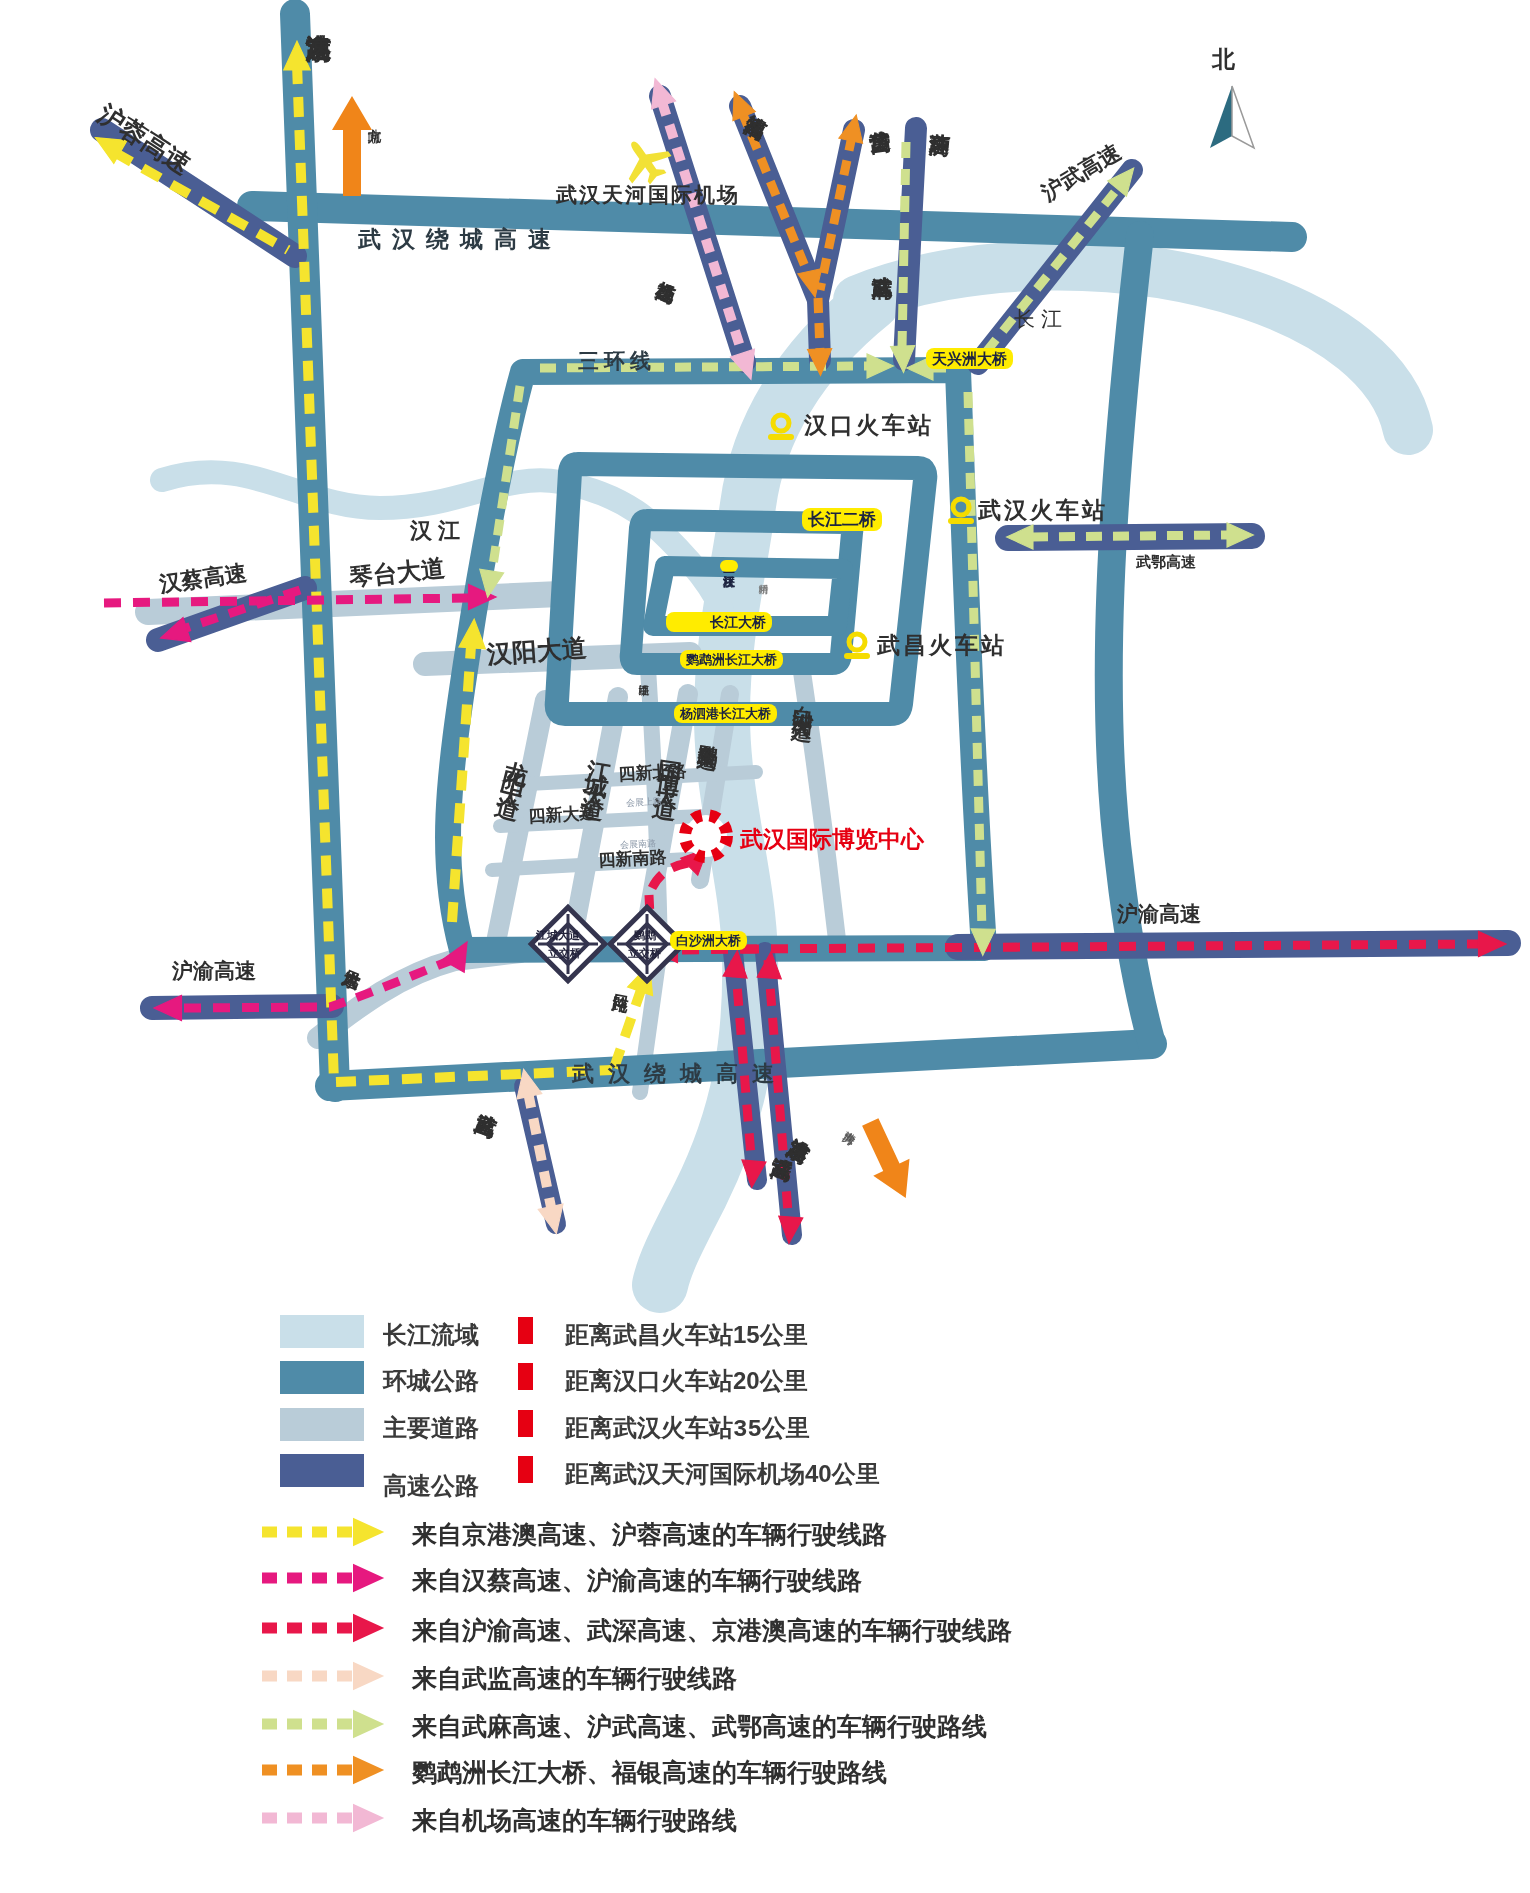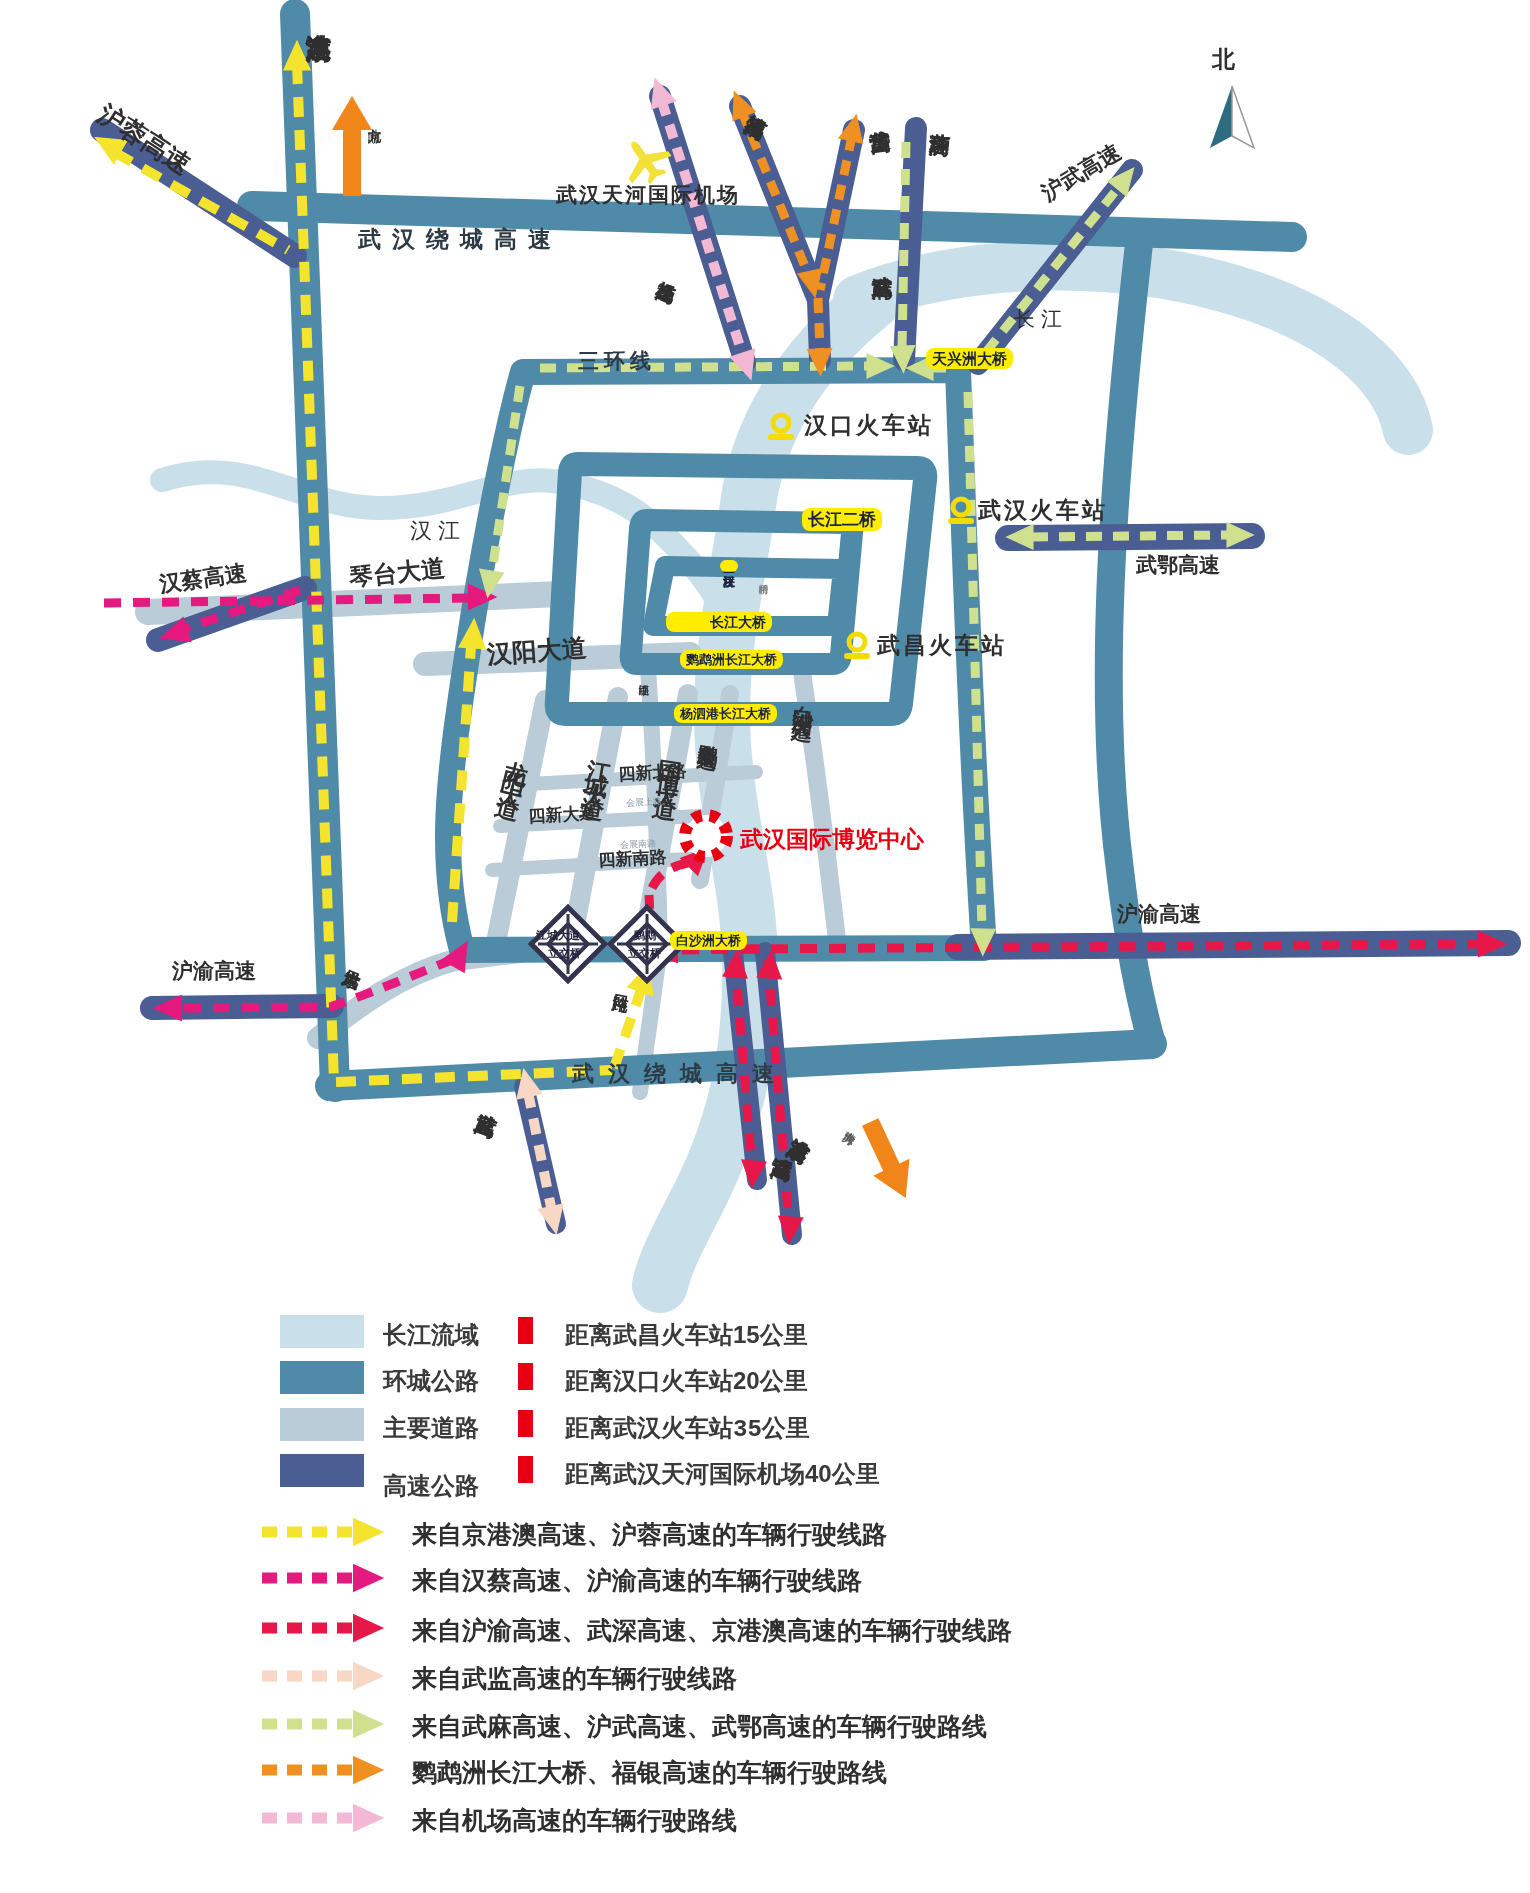--- a/index.html
+++ b/index.html
@@ -237,25 +237,25 @@
 <div class="lbl onroad" style="left:358px;top:228px;font-size:23px;letter-spacing:11px;">武汉绕城高速</div>
 <div class="lbl dark" style="left:556px;top:184px;font-size:21px;font-weight:bold;letter-spacing:2px;">武汉天河国际机场</div>
 <div class="lbl v dark" style="left:666px;top:266px;font-size:19px;font-weight:bold;transform:rotate(20deg);">机场高速</div>
 <div class="lbl v dark" style="left:760px;top:98px;font-size:21px;font-weight:bold;transform:rotate(28deg);">福银高速</div>
 <div class="lbl v dark" style="left:866px;top:116px;font-size:21px;font-weight:bold;transform:rotate(-8deg);">岱黄高速</div>
 <div class="lbl v dark" style="left:932px;top:116px;font-size:21px;font-weight:bold;transform:rotate(5deg);">沪蓉高速</div>
 <div class="lbl v dark" style="left:872px;top:260px;font-size:21px;font-weight:bold;">武麻高速</div>
 <div class="lbl dark" style="left:1038px;top:186px;font-size:22px;font-weight:bold;transform:rotate(-31deg);">沪武高速</div>
 <div class="lbl dark" style="left:1014px;top:308px;font-size:21px;letter-spacing:6px;">长江</div>
 <div class="lbl onroad" style="left:578px;top:350px;font-size:21px;letter-spacing:5px;">三环线</div>
-<div class="lbl dark" style="left:410px;top:520px;font-size:22px;letter-spacing:6px;">汉江</div>
+<div class="lbl dark" style="left:410px;top:520px;font-size:22px;letter-spacing:6px;font-weight:bold;">汉江</div>
 <div class="lbl dark" style="left:158px;top:574px;font-size:22px;font-weight:bold;transform:rotate(-8deg);">汉蔡高速</div>
 <div class="lbl dark" style="left:348px;top:566px;font-size:24px;font-weight:bold;transform:rotate(-6deg);">琴台大道</div>
 <div class="lbl dark" style="left:486px;top:642px;font-size:25px;font-weight:bold;transform:rotate(-4deg);">汉阳大道</div>
-<div class="lbl dark" style="left:1136px;top:554px;font-size:21px;font-weight:bold;">武鄂高速</div>
+<div class="lbl dark" style="left:1136px;top:554px;font-size:15px;font-weight:bold;">武鄂高速</div>
 <div class="lbl dark" style="left:804px;top:414px;font-size:23px;font-weight:bold;letter-spacing:3px;">汉口火车站</div>
 <div class="lbl dark" style="left:978px;top:499px;font-size:23px;font-weight:bold;letter-spacing:3px;">武汉火车站</div>
 <div class="lbl dark" style="left:877px;top:634px;font-size:23px;font-weight:bold;letter-spacing:3px;">武昌火车站</div>
 <div class="lbl v dark" style="left:512px;top:740px;font-size:24px;font-weight:bold;letter-spacing:12px;transform:rotate(14deg);">龙阳大道</div>
 <div class="lbl v dark" style="left:592px;top:740px;font-size:24px;font-weight:bold;letter-spacing:12px;transform:rotate(10deg);">江城大道</div>
 <div class="lbl v dark" style="left:662px;top:740px;font-size:24px;font-weight:bold;letter-spacing:12px;transform:rotate(8deg);">国博大道</div>
 <div class="lbl v dark" style="left:702px;top:728px;font-size:20px;font-weight:bold;letter-spacing:2px;transform:rotate(8deg);">鹦鹉大道</div>
 <div class="lbl v dark" style="left:796px;top:688px;font-size:21px;font-weight:bold;letter-spacing:4px;transform:rotate(6deg);">白沙洲大道</div>
 <div class="lbl v dark" style="left:638px;top:676px;font-size:11px;">江堤中路</div>
 <div class="lbl dark" style="left:618px;top:766px;font-size:17px;font-weight:bold;transform:rotate(-3deg);">四新北路</div>

